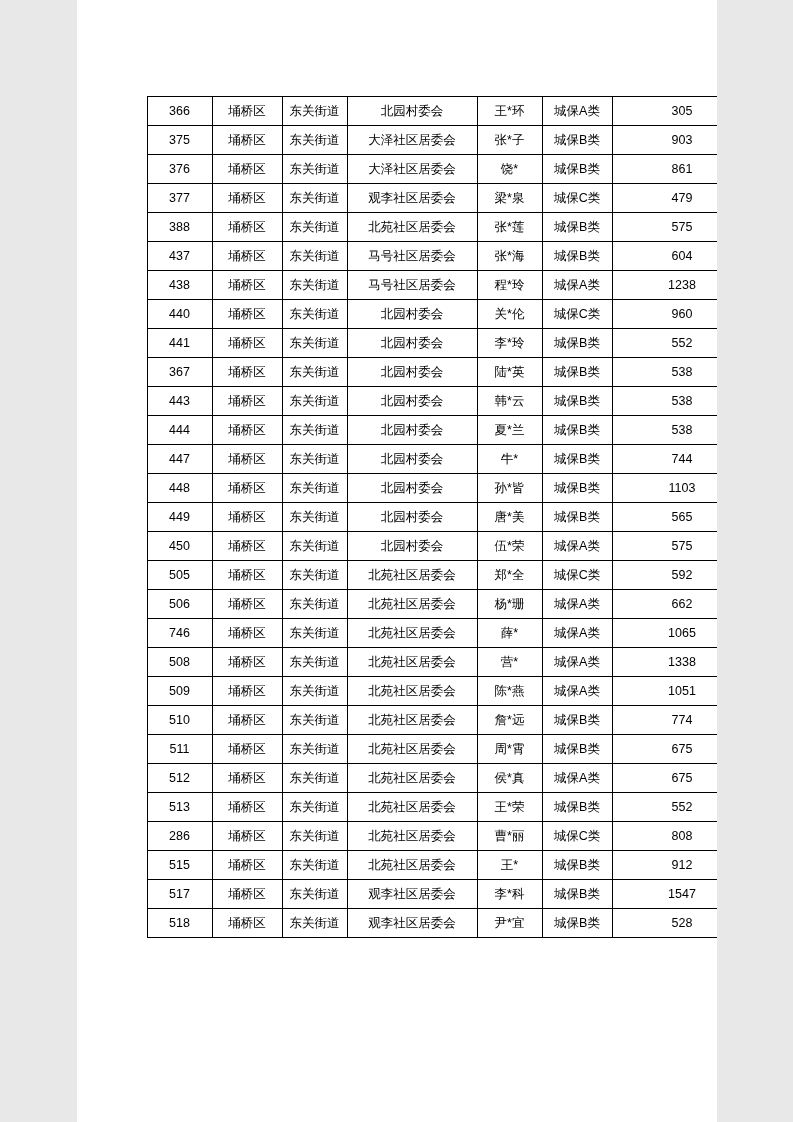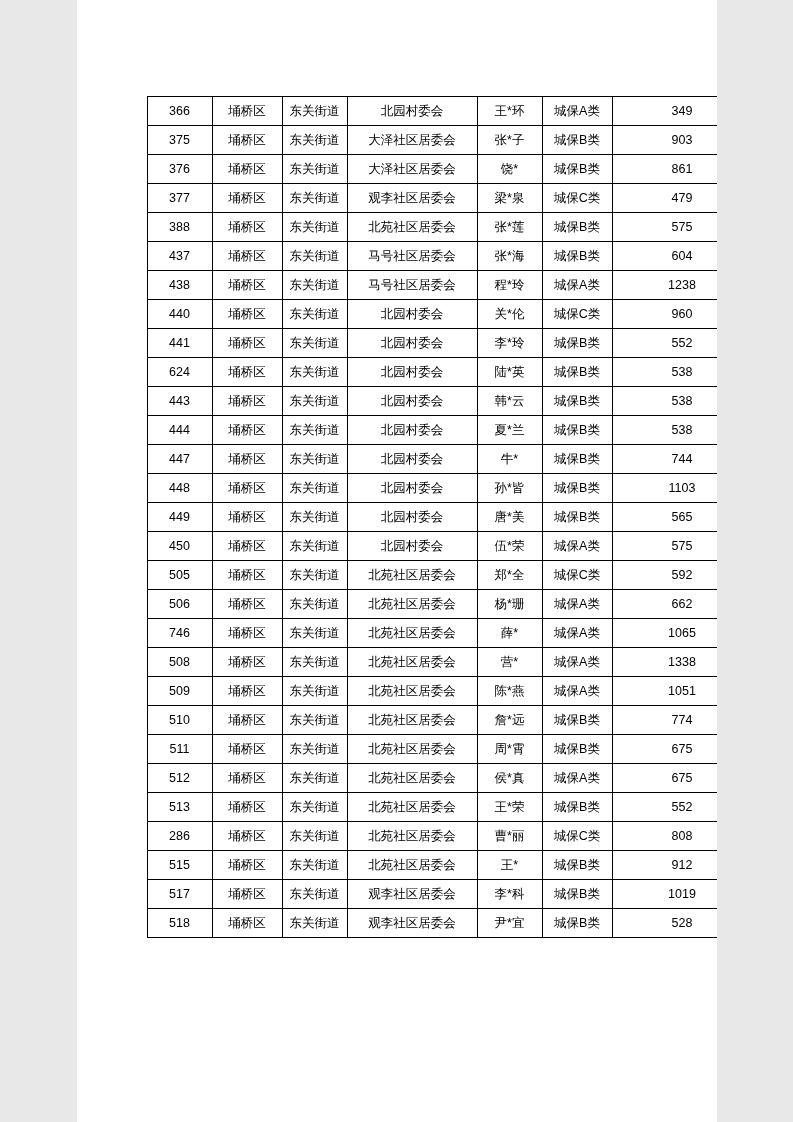--- a/index.html
+++ b/index.html
@@ -63,21 +63,21 @@
         <col class="c-amount">
       </colgroup>
       <tbody>
           <tr>
             <td>366</td>
             <td>埇桥区</td>
             <td>东关街道</td>
             <td>北园村委会</td>
             <td>王*环</td>
             <td>城保A类</td>
-            <td>349</td>
+            <td>305</td>
           </tr>
           <tr>
             <td>375</td>
             <td>埇桥区</td>
             <td>东关街道</td>
             <td>大泽社区居委会</td>
             <td>张*子</td>
             <td>城保B类</td>
             <td>903</td>
           </tr>
@@ -138,21 +138,21 @@
           <tr>
             <td>441</td>
             <td>埇桥区</td>
             <td>东关街道</td>
             <td>北园村委会</td>
             <td>李*玲</td>
             <td>城保B类</td>
             <td>552</td>
           </tr>
           <tr>
-            <td>624</td>
+            <td>367</td>
             <td>埇桥区</td>
             <td>东关街道</td>
             <td>北园村委会</td>
             <td>陆*英</td>
             <td>城保B类</td>
             <td>538</td>
           </tr>
           <tr>
             <td>443</td>
             <td>埇桥区</td>
@@ -306,21 +306,21 @@
             <td>城保B类</td>
             <td>912</td>
           </tr>
           <tr>
             <td>517</td>
             <td>埇桥区</td>
             <td>东关街道</td>
             <td>观李社区居委会</td>
             <td>李*科</td>
             <td>城保B类</td>
-            <td>1019</td>
+            <td>1547</td>
           </tr>
           <tr>
             <td>518</td>
             <td>埇桥区</td>
             <td>东关街道</td>
             <td>观李社区居委会</td>
             <td>尹*宜</td>
             <td>城保B类</td>
             <td>528</td>
           </tr>

